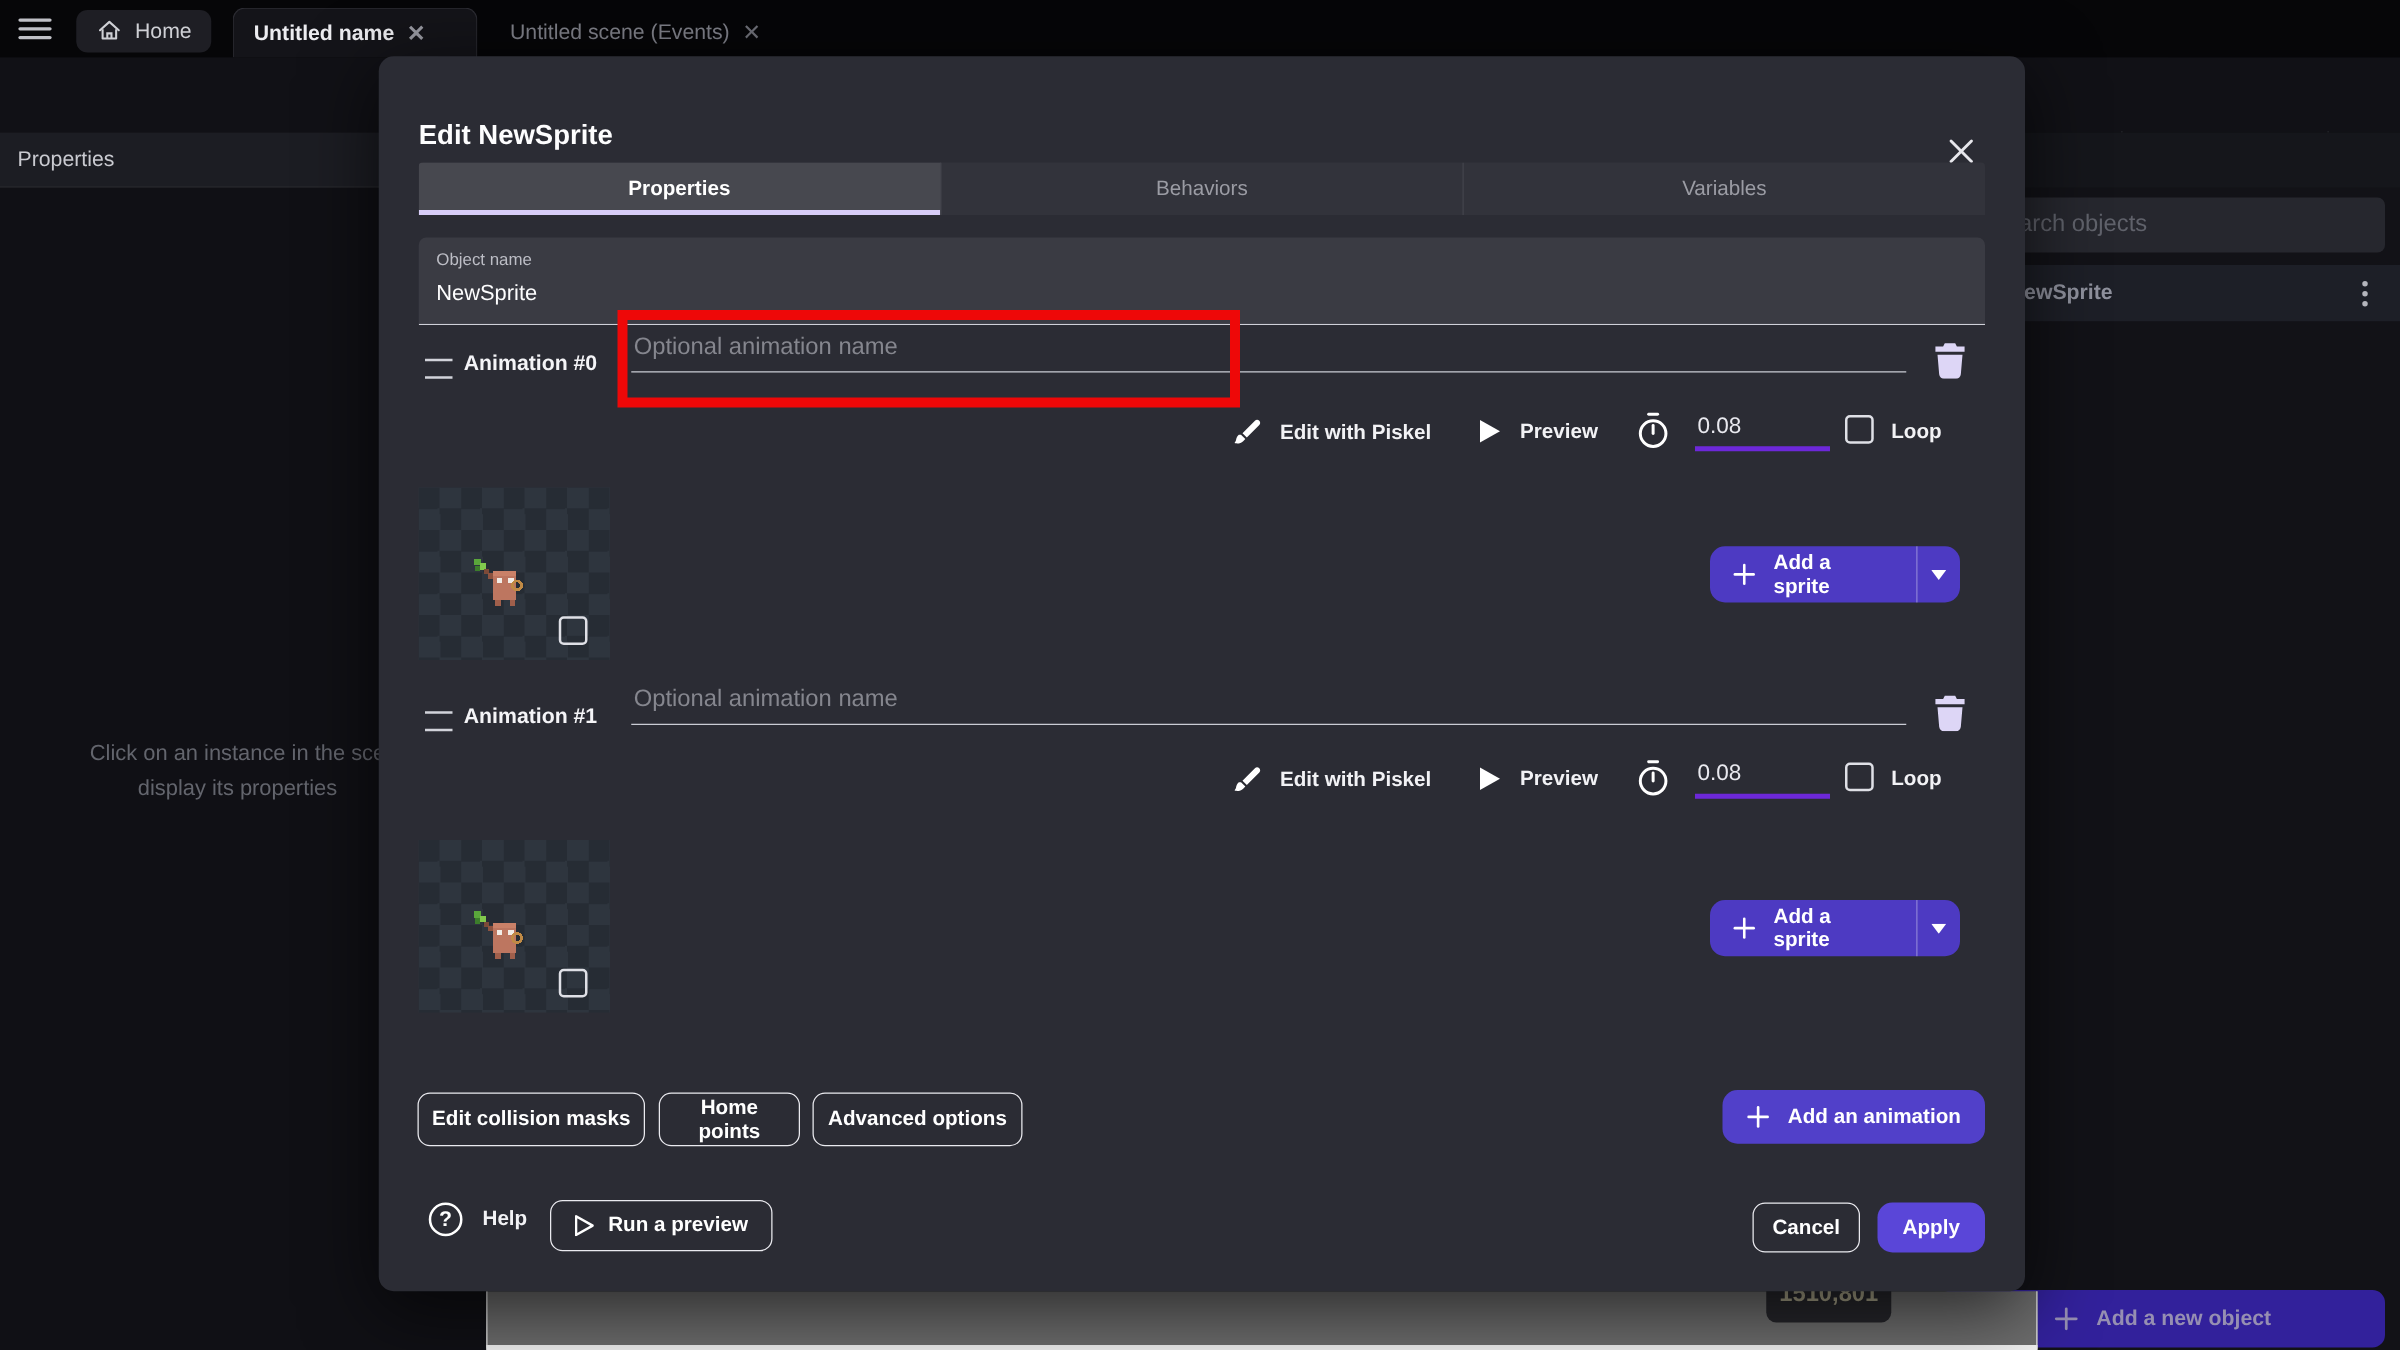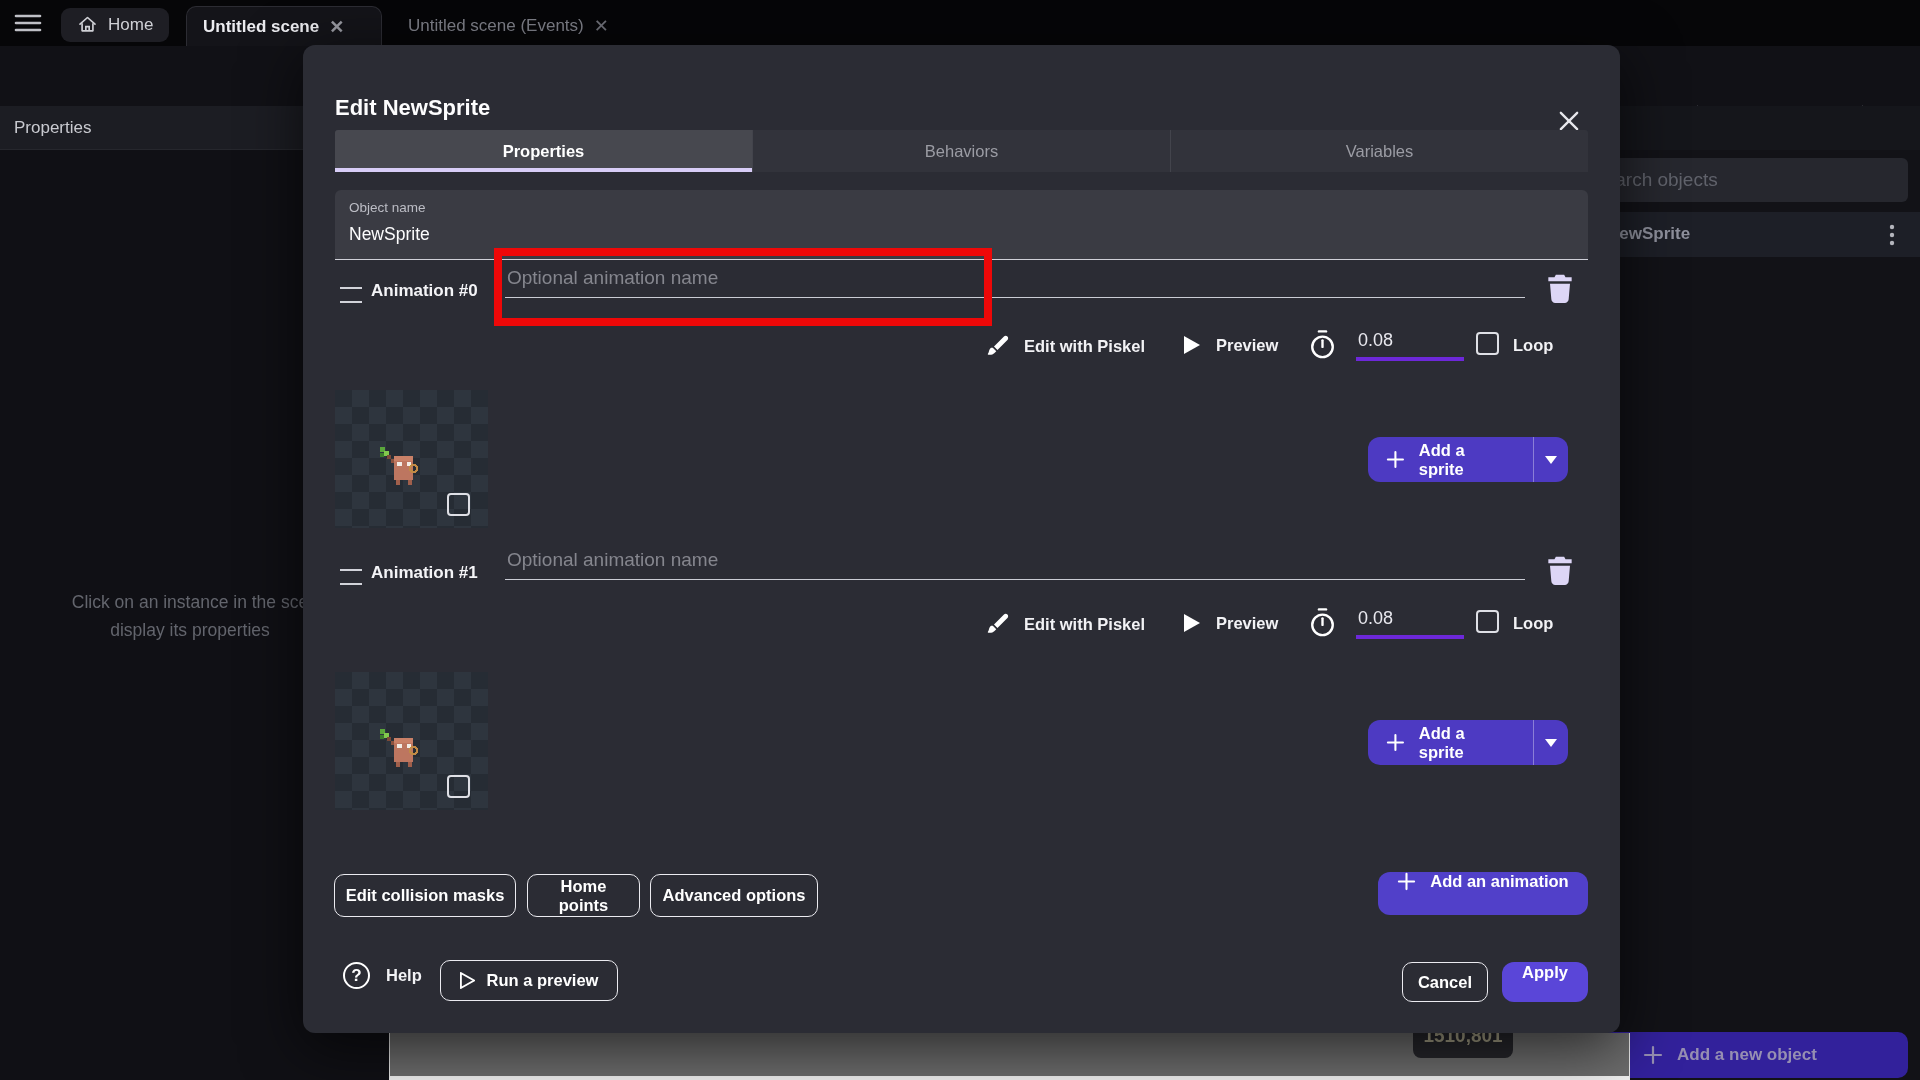--- a/index.html
+++ b/index.html
@@ -48,21 +48,21 @@
   .drag-handle{width:22px;height:12px;border-top:2.5px solid #d2d3da;border-bottom:2.5px solid #d2d3da;}
   .anim-label{font-size:17px;font-weight:bold;color:#f4f4f7;}
   .anim-name-input{background:transparent;border:none;border-bottom:1px solid #caccd4;outline:none;color:#e8e8ee;font-size:19px;font-family:"Liberation Sans",sans-serif;padding:0 2px 8px 2px;}
   .anim-name-input::placeholder{color:#85868e;}
   .trash-btn{width:28px;height:30px;color:#ddd6f6;}
   .mini-label{font-size:16.5px;font-weight:bold;color:#f2f2f5;text-align:center;}
   .dur-input{background:transparent;border:none;border-bottom:4px solid #6d28d9;outline:none;color:#e9e9ef;font-size:18px;width:104px;font-family:"Liberation Sans",sans-serif;padding:0 2px 6px 2px;}
   .checkbox{width:23px;height:23px;border:2.5px solid #dfe0e6;border-radius:4px;box-sizing:border-box;background:transparent;}
   .thumb{width:153px;height:138px;background:conic-gradient(#2e353e 25%,#262c34 0 50%,#2e353e 0 75%,#262c34 0) 0 0/34px 34px;}
   .thumb .thumb-check{position:absolute;right:18px;bottom:12px;}
-  .btn-primary{background:#4d3ac2;border-radius:12px;display:flex;color:#fff;font-weight:bold;font-size:16.5px;}
+  .btn-primary{background:#4d3ac2;border-radius:12px;display:flex;align-items:center;color:#fff;font-weight:bold;font-size:16.5px;}
   .split-main{display:flex;align-items:center;gap:14px;padding:0 20px 0 18px;height:100%;}
   .split-div{width:1px;height:100%;background:rgba(255,255,255,.35);}
   .split-caret{width:34px;height:100%;display:flex;align-items:center;justify-content:center;}
   .btn-outline{border:1.5px solid #ebebf0;border-radius:10px;background:transparent;color:#fff;font-weight:bold;font-size:16.5px;display:flex;align-items:center;justify-content:center;gap:12px;box-sizing:border-box;font-family:"Liberation Sans",sans-serif;}
   .help-circle{width:27px;height:27px;border:2.3px solid #fff;border-radius:50%;display:flex;align-items:center;justify-content:center;font-size:17px;font-weight:bold;color:#fff;box-sizing:border-box;}
 
   #red-annotation{left:494px;top:248px;width:498px;height:78px;border:8px solid #ee0808;box-sizing:border-box;z-index:30;}
 </style>
 </head>
 <body>
@@ -79,21 +79,21 @@
       </svg>
     <div class="abs scene-tab tab-home" style="left:61px;">
       <svg width="21" height="20" viewBox="0 0 24 24">
           <path d="M3 11 12 3l9 8" fill="none" stroke="#cfd0d5" stroke-width="2" stroke-linecap="round" stroke-linejoin="round"></path>
           <path d="M5.5 10v9h13v-9" fill="none" stroke="#cfd0d5" stroke-width="2" stroke-linejoin="round"></path>
           <path d="M10 19v-5h4v5" fill="none" stroke="#cfd0d5" stroke-width="2"></path>
         </svg>
       <span>Home</span>
     </div>
     <div class="abs scene-tab tab-active" style="left:186px;width:196px;">
-      <span>Untitled scene</span>
+      <span>Untitled name</span>
       <span class="tab-close">✕</span>
     </div>
     <div class="abs scene-tab tab-idle" style="left:392px;">
       <span>Untitled scene (Events)</span>
       <span class="tab-close" style="color:#6f7078">✕</span>
     </div>
   </div>
 
   <div class="abs" id="toolbar">
     <svg class="abs tool-ic" style="left:17px;top:64px" width="26" height="26" viewBox="0 0 24 24">

